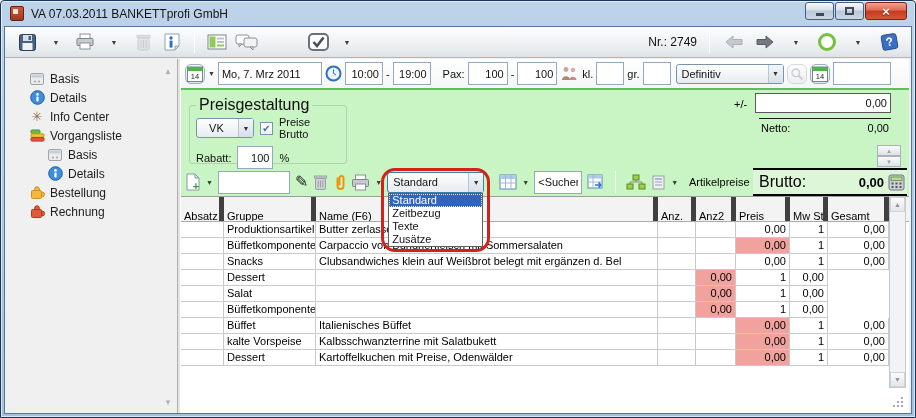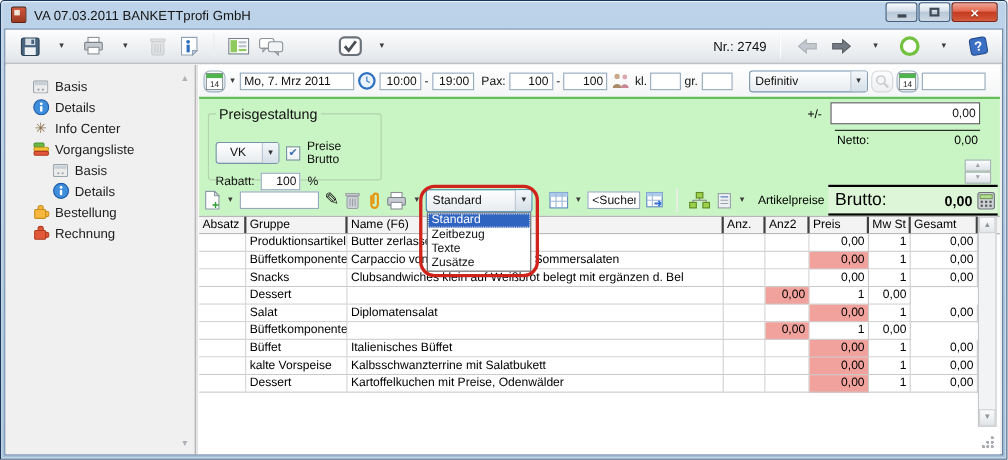--- a/index.html
+++ b/index.html
@@ -54,36 +54,36 @@
   .ticon { width:16px; height:16px; display:flex; align-items:center; justify-content:center; flex:none;}
   .sbarrow { position:absolute; right:5px; font-size:8px; color:#aeb2b6; }
   .vdivider { position:absolute; left:172px; top:0; bottom:0; width:4px; background:#e4e4e4;
     border-left:1px solid #aeaeae; border-right:1px solid #fdfdfd; }
 
   .main { position:absolute; left:176px; top:0; right:2px; bottom:0; background:#fff; }
 
   
   .daterow { height:29px; background:linear-gradient(#ffffff,#f4f5f6);
     display:flex; align-items:center; gap:3px; padding:0 4px; font-size:11px; color:#111; }
-  .fld { height:16px; border:1px solid #93a9bd; background:#fff; font-size:11px; padding:0 3px; color:#111; }
+  .fld { height:23px; border:1px solid #93a9bd; background:#fff; font-size:11px; padding:0 3px; color:#111; }
   .num { text-align:right; }
   .mini-btn { width:20px; height:20px; border:1px solid #9db0c2; border-radius:6px;
     background:linear-gradient(#fcfdfe,#e2e9ef); display:flex; align-items:center; justify-content:center; flex:none;}
   .combo { display:flex; align-items:center; height:20px; border:1px solid #7794ad; border-radius:3px;
     background:linear-gradient(#fefefe,#e7ebef); font-size:11px; padding-left:5px; color:#111; flex:none; }
   .combo .arrowbox { margin-left:auto; width:15px; height:100%; display:flex; align-items:center;
     justify-content:center; border-left:1px solid #b9c6d2;
     background:linear-gradient(#f3f7fa,#d6dfe8); font-size:7px; color:#333; }
 
   
   .greenpanel { position:relative; height:108px; background:#c9f4c3; border-top:2px solid #64bc5b; z-index:5; }
   fieldset.pg { position:absolute; left:8px; top:6px; width:158px; height:68px;
     border:1px solid #b2d2ae; border-radius:3px; font-size:11px; color:#111; padding:2px 6px; }
-  fieldset.pg legend { font-size:13px; padding:0 3px; }
-  .pgrow { display:flex; align-items:center; gap:6px; margin-top:14px; }
+  fieldset.pg legend { font-size:16px; padding:0 3px; }
+  .pgrow { display:flex; align-items:center; gap:6px; margin-top:0; }
   .cb { width:13px; height:13px; border:1px solid #7e93a8; background:linear-gradient(#fff,#eef2f5);
     display:flex; align-items:center; justify-content:center; font-size:10px; color:#3d6fb5; flex:none;}
   .adj-label { position:absolute; left:553px; top:8px; font-size:11px; }
   .adj-field { position:absolute; left:574px; top:3px; width:136px; height:20px; text-align:right;
     border:1px solid #5a5a5a; }
   .netto-line { position:absolute; left:578px; top:28px; width:132px; border-top:1px solid #1a1a1a; }
   .netto-label { position:absolute; left:580px; top:32px; font-size:11px; }
   .netto-value { position:absolute; left:650px; top:32px; width:58px; text-align:right; font-size:11px; }
   .spinner { position:absolute; left:696px; top:55px; width:24px; }
   .spinbtn { width:24px; height:11px; border:1px solid #aab2ba; background:linear-gradient(#fafbfc,#dde2e7);
@@ -104,21 +104,21 @@
   .artikel-label { position:absolute; left:508px; bottom:8px; font-size:11px; }
   .brutto-block { position:absolute; left:572px; right:2px; bottom:0; height:28px;
     background:#ddf6d7; border-top:2px solid #000; border-bottom:2px solid #000;
     display:flex; align-items:center; padding:0 2px 0 6px; }
   .brutto-value { margin-left:auto; margin-right:4px; font-size:13px; font-weight:bold; }
 
   
   .tablewrap { position:relative; font-size:11px; color:#000; }
   .grid-row { display:grid; grid-template-columns:43px 92px 342px 38px 40px 54px 38px 61px; }
   .thead { background:#f3f3f3; border-top:1px solid #9c9c9c; border-bottom:1px solid #ababab; }
-  .thead .cell { height:15px; line-height:14px; padding:0 3px; border-right:2px solid #404040;
+  .thead .cell { height:15px; line-height:14px; padding:12px 3px; border-right:5px solid #404040;
     white-space:nowrap; overflow:hidden; }
   .trow .cell { height:16px; line-height:15px; padding:0 3px; border-right:1px solid #c9c9c9;
     border-bottom:1px solid #c9c9c9; white-space:nowrap; overflow:hidden; background:#fff; }
   .trow .cell.hl { background:#f2a29c; }
   .vscroll { position:absolute; left:708px; top:0; width:17px; height:192px; background:#f2f3f4;
     border:1px solid #c6c8ca; display:flex; flex-direction:column; justify-content:space-between; }
   .scrollbtn { height:15px; display:flex; align-items:center; justify-content:center;
     font-size:7px; color:#8f959b; background:linear-gradient(#fbfbfc,#e3e6e9); border:1px solid #d0d3d6; }
   .gripdots { position:absolute; left:710px; top:200px; width:14px; height:12px;
     background:
@@ -348,37 +348,37 @@
           <input class="fld" style="width: 104px;" value="Mo, 7. Mrz 2011">
           <span>
             <svg width="17" height="17">
                 <circle cx="8.5" cy="8.5" r="7" fill="#eaf3fc" stroke="#2d6fc1" stroke-width="2"></circle>
                 <path d="M8.5 4.5v4l2.5 1.5" stroke="#2d6fc1" fill="none"></path>
               </svg>
           </span>
           <input class="fld num" style="width: 38px;" value="10:00">
           <span>-</span>
           <input class="fld num" style="width: 38px;" value="19:00">
-          <span style="margin-left:4px">Pax:</span>
+          <span style="margin-left:9px">Pax:</span>
           <input class="fld num" style="width: 40px;" value="100">
           <span>-</span>
           <input class="fld num" style="width: 40px;" value="100">
           <span>
             <svg width="19" height="15">
                 <circle cx="6" cy="3.5" r="2.4" fill="#c9a98a"></circle>
                 <path d="M2 14c0-5 8-5 8 0z" fill="#ab8a68"></path>
                 <circle cx="13" cy="4" r="2.2" fill="#dba8ae"></circle>
                 <path d="M9.5 14c0-4.5 7-4.5 7 0z" fill="#c98793"></path>
               </svg>
           </span>
           <span>kl.</span>
           <input class="fld" style="width: 28px;" value="">
           <span>gr.</span>
           <input class="fld" style="width: 28px;" value="">
-          <div class="combo" style="width:108px;margin-left:12px">
+          <div class="combo" style="width:108px;margin-left:2px">
             <span>Definitiv</span>
             <span class="arrowbox">▼</span>
           </div>
           <span class="mini-btn dis">
             <svg width="14" height="14">
                 <circle cx="5.8" cy="5.8" r="3.8" fill="#eef2f6" stroke="#8899aa" stroke-width="1.4"></circle>
                 <line x1="8.6" y1="8.6" x2="12.5" y2="12.5" stroke="#8899aa" stroke-width="2"></line>
               </svg>
           </span>
           <span class="mini-btn">
@@ -575,21 +575,20 @@
             <div class="cell">Dessert</div>
             <div class="cell num"></div>
             <div class="cell num"></div>
             <div class="cell num hl">0,00</div>
             <div class="cell num">1</div>
             <div class="cell num">0,00</div>
           </div>
           <div class="grid-row trow">
             <div class="cell"></div>
             <div class="cell">Salat</div>
-            <div class="cell">Diplomatensalat</div>
             <div class="cell num"></div>
             <div class="cell num"></div>
             <div class="cell num hl">0,00</div>
             <div class="cell num">1</div>
             <div class="cell num">0,00</div>
           </div>
           <div class="grid-row trow">
             <div class="cell"></div>
             <div class="cell">Büffetkomponente</div>
             <div class="cell num"></div>

